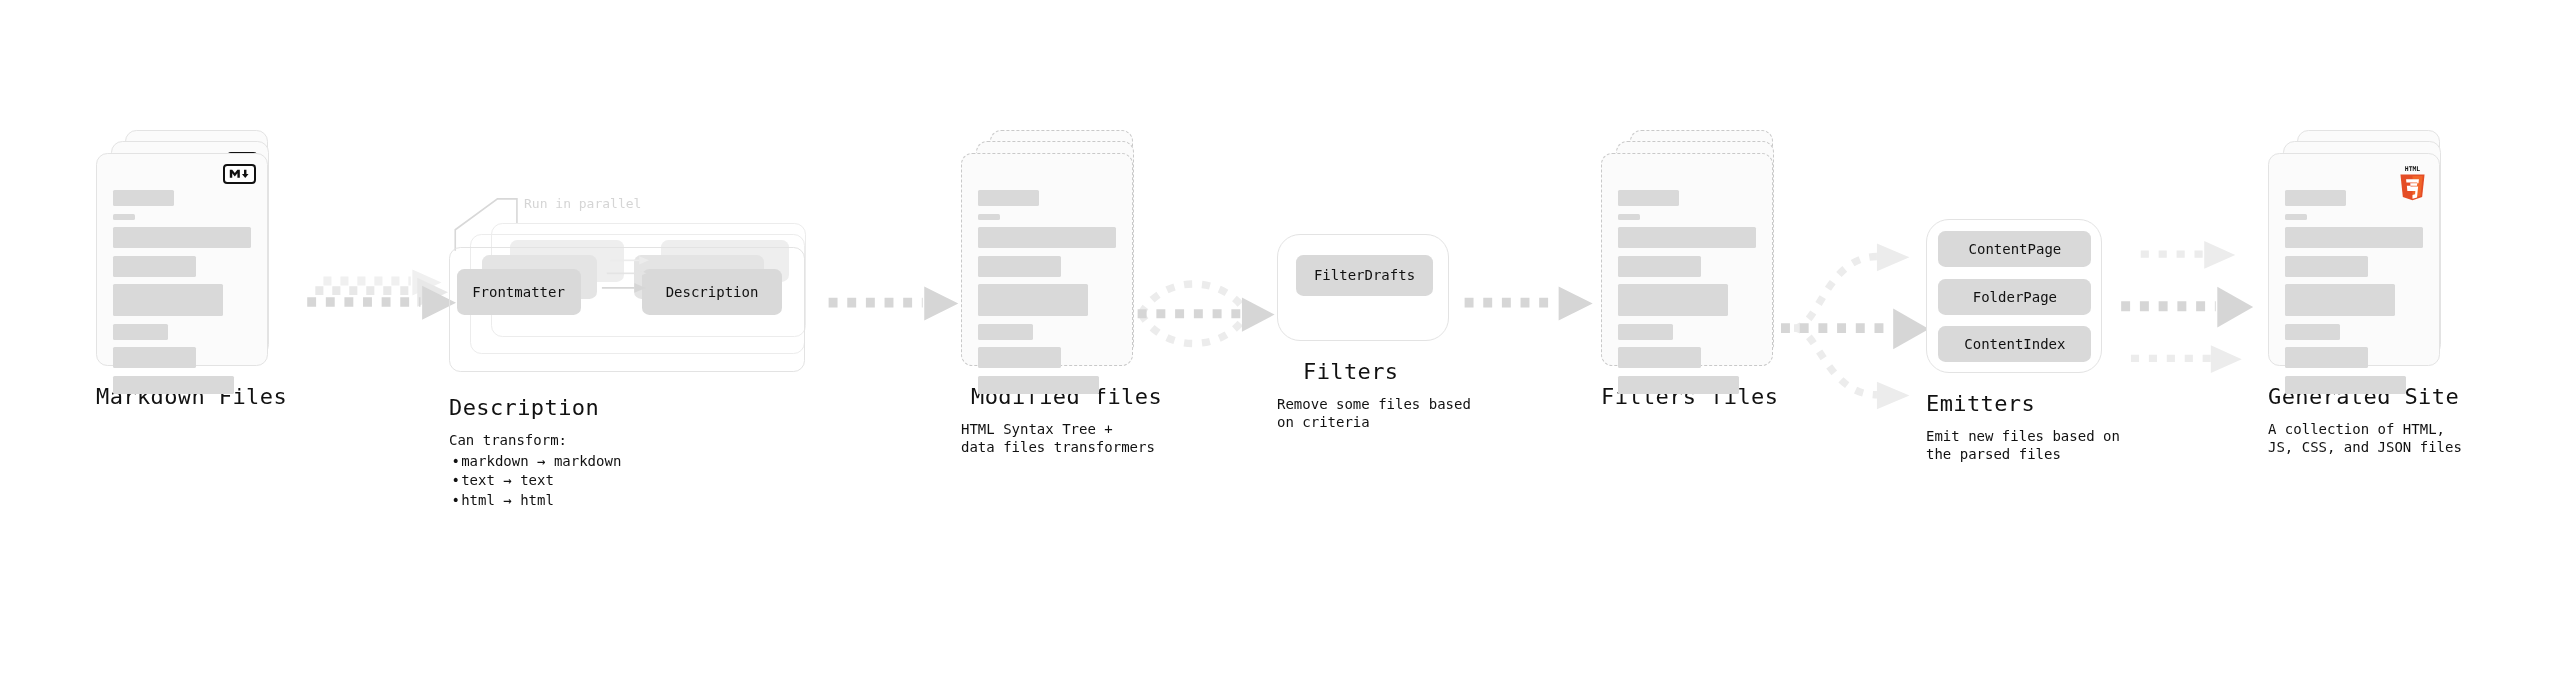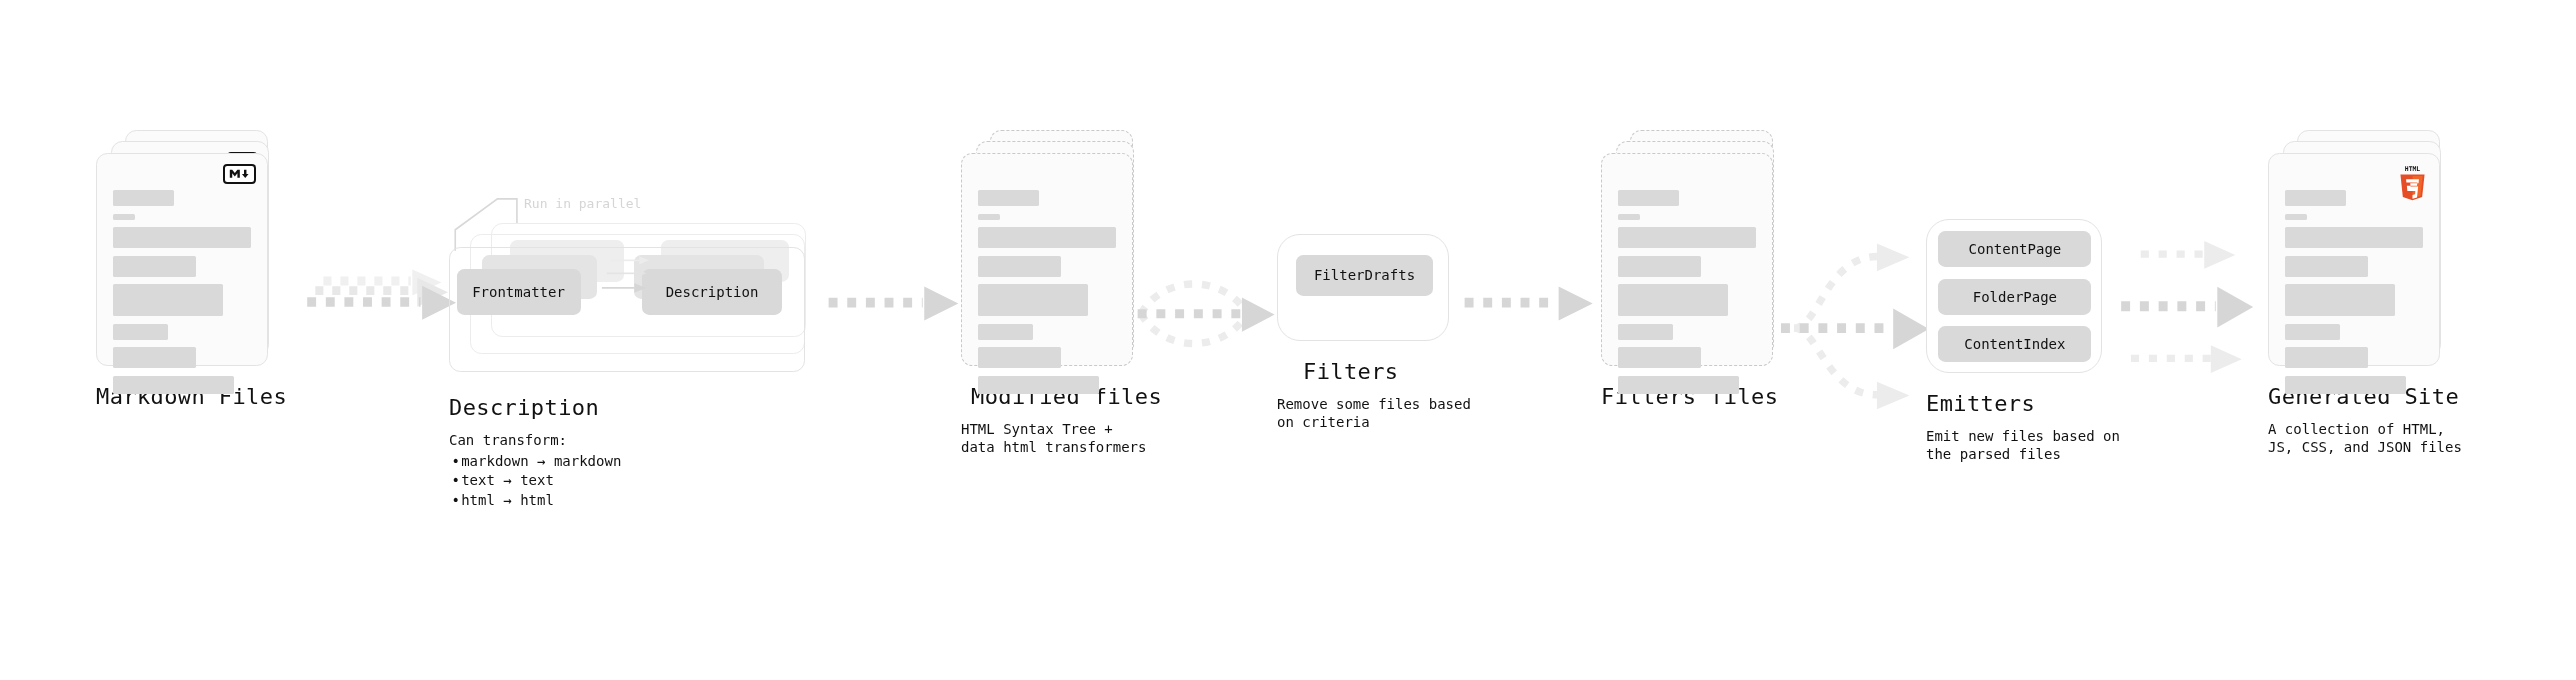--- a/index.html
+++ b/index.html
@@ -314,21 +314,21 @@
             <div class="bar" style="width: 60%; height: 21px;"></div>
             <div class="bar" style="width: 80%; height: 32.5px;"></div>
             <div class="bar" style="width: 40%; height: 16.3px;"></div>
             <div class="bar" style="width: 60%; height: 21px;"></div>
             <div class="bar" style="width: 88%; height: 18px;"></div>
           </div>
       </div>
     </div>
     <div class="caption-title" style="margin-top:18px;padding-left:10px;">Modified files</div>
     <div class="caption-sub">HTML Syntax Tree +
-data html transformers</div>
+data files transformers</div>
   </div>
 
   <svg class="overlay" style="left:1136px; top:268px;" width="163" height="98" viewBox="0 0 200 120">
     <path d="M6 56 C 34 8, 104 8, 134 52" fill="none" stroke="#ececec" stroke-width="9" stroke-dasharray="10 12"></path>
     <path d="M6 56 C 34 104, 104 104, 134 60" fill="none" stroke="#ececec" stroke-width="9" stroke-dasharray="10 12"></path>
     <line x1="2" y1="56" x2="128" y2="56" stroke="#d6d6d6" stroke-width="11" stroke-dasharray="11 12"></line>
     <polygon points="130,36 170,57 130,78" fill="#d6d6d6"></polygon>
   </svg>
 
   <div class="node" style="left:1277px; top:234px;">

